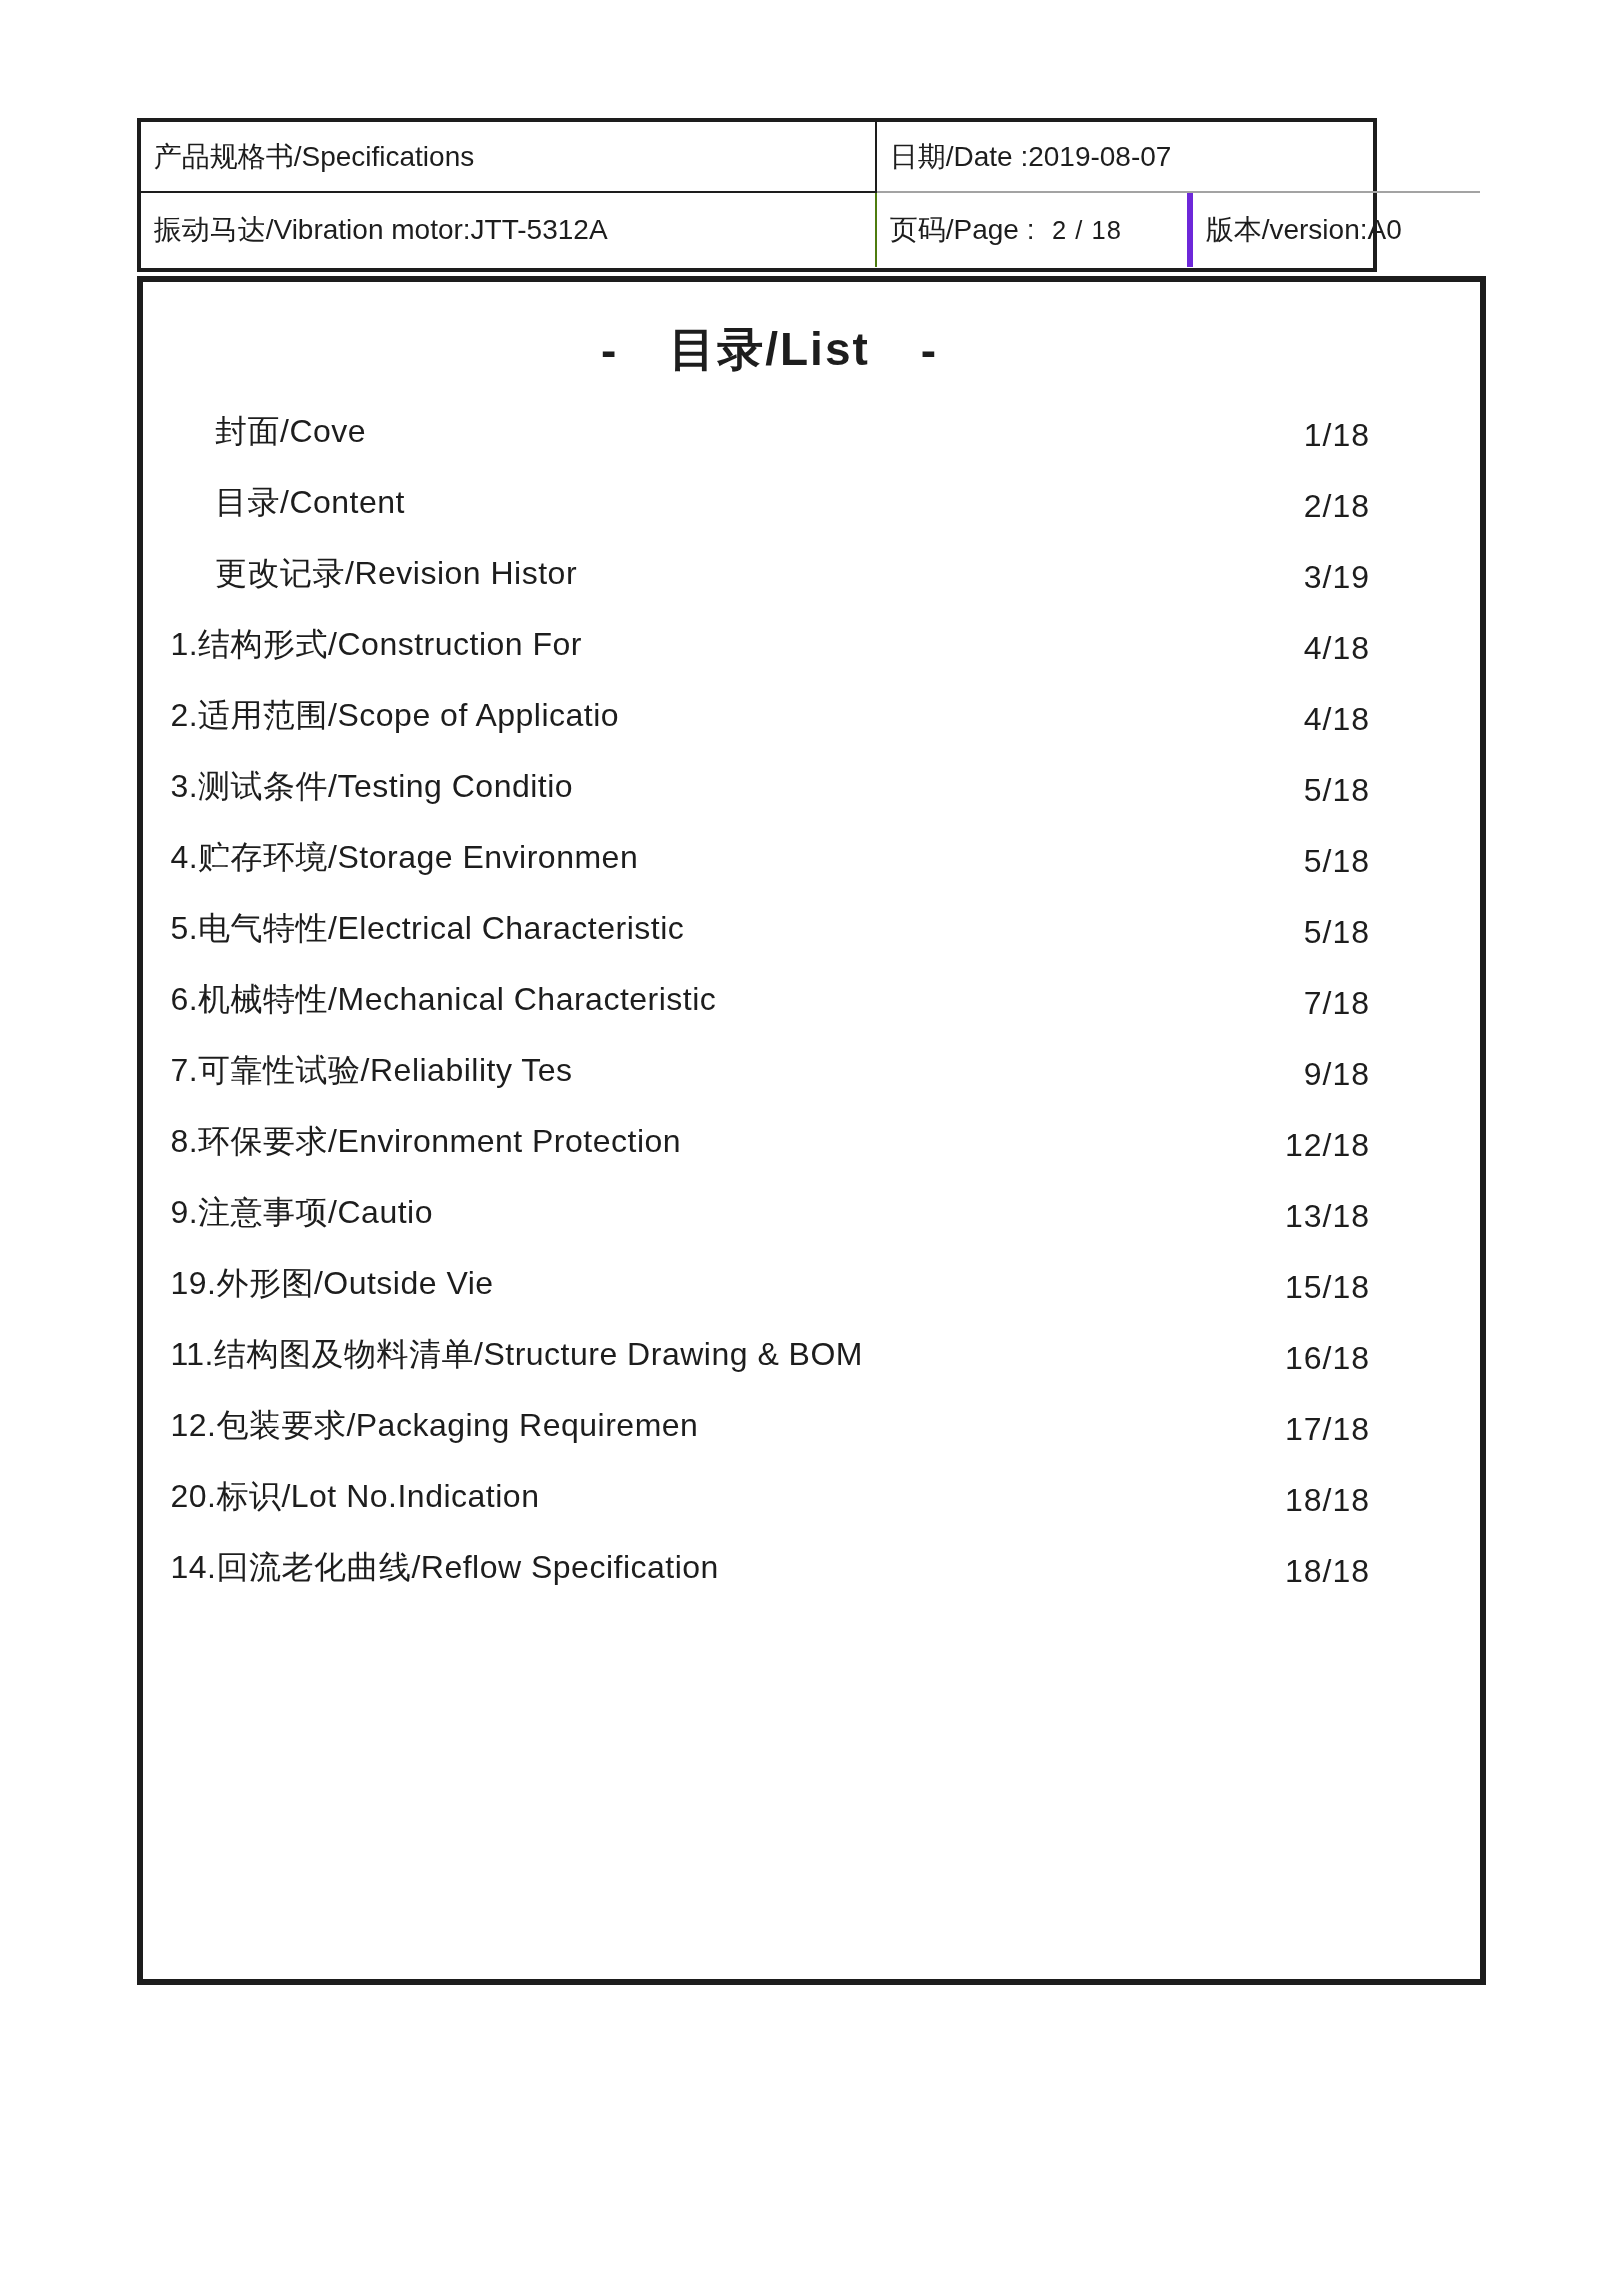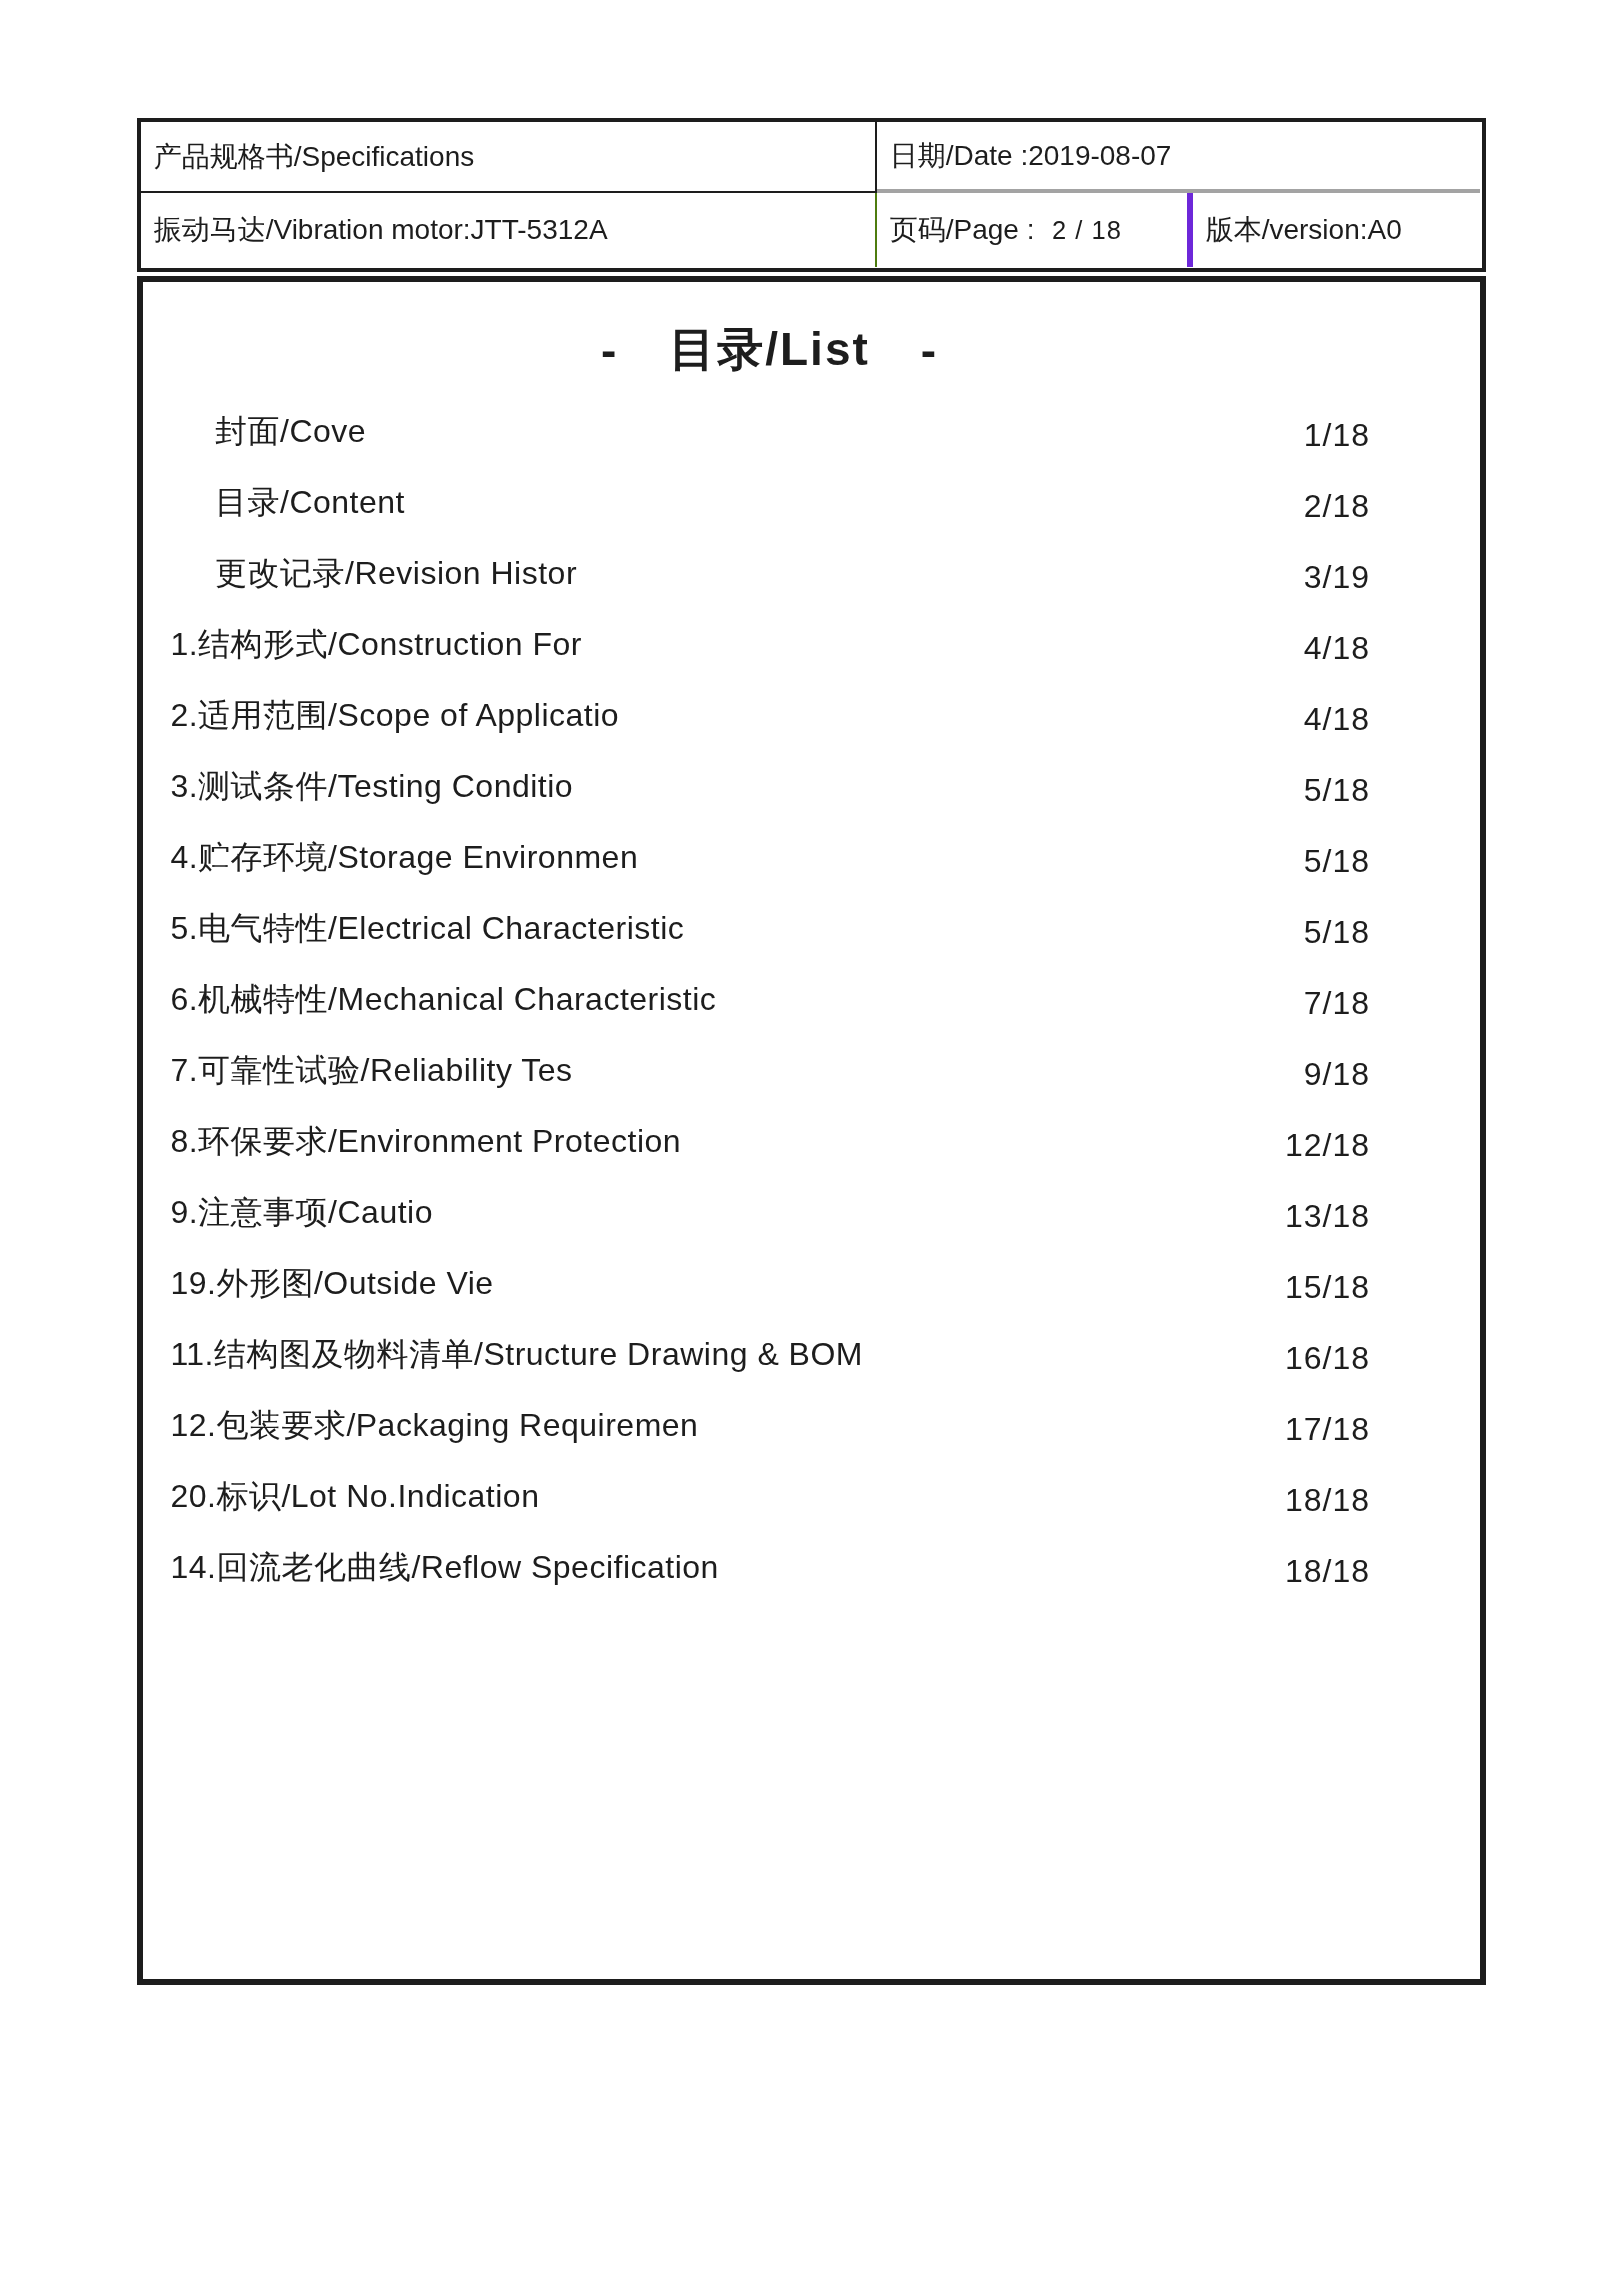--- a/index.html
+++ b/index.html
@@ -7,38 +7,38 @@
     position:relative;
     width:1621px;height:2293px;
     background:#ffffff;
     overflow:hidden;
     font-family:"Liberation Sans", sans-serif;
     color:#1d1d1d;
   }
   
   .header-table{
     position:absolute;left:137px;top:118px;
-    width:1349px;height:154px;
+    width:1240px;height:154px;
     border:4.9px solid #1d1d1d;
     box-sizing:border-box;
     display:grid;
     grid-template-columns:736px 316px 287px;
     grid-template-rows:71px 74px;
     background:#fff;
   }
   .cell{
     display:flex;align-items:center;
     padding-left:12.7px;
     font-size:28px;
     white-space:nowrap;
     box-sizing:border-box;
     overflow:hidden;
   }
   .c-product{grid-column:1;grid-row:1;border-right:2px solid #1d1d1d;border-bottom:2px solid #1d1d1d;}
-  .c-date{grid-column:2 / 4;grid-row:1;border-bottom:4px solid #a3a3a3;}
+  .c-date{grid-column:2 / 4;grid-row:1;border-bottom:2px solid #a3a3a3;}
   .c-model{grid-column:1;grid-row:2;border-right:2px solid #4d7c0f;}
   .c-page{grid-column:2;grid-row:2;border-right:6px solid #6d28d9;gap:17.6px;}
   .c-version{grid-column:3;grid-row:2;}
   .page-val{font-size:25.5px;letter-spacing:1px;}
   
   .main-box{
     position:absolute;left:137px;top:276px;
     width:1349px;height:1709px;
     border:6.9px solid #1d1d1d;
     box-sizing:border-box;

